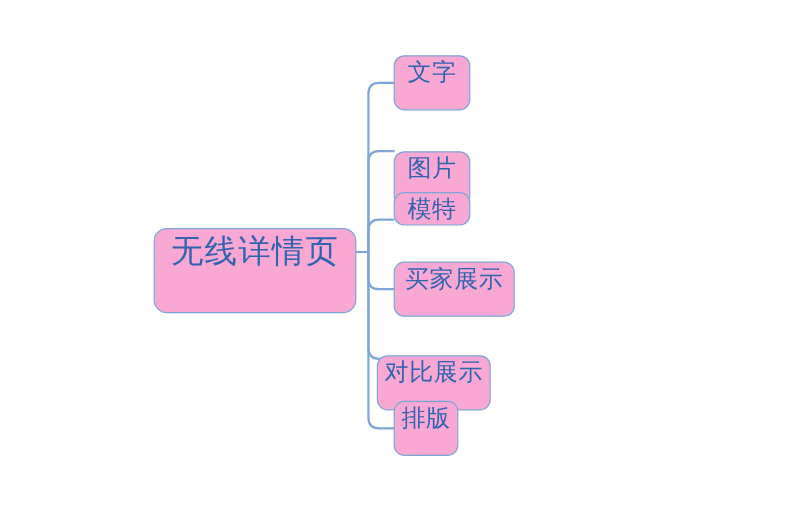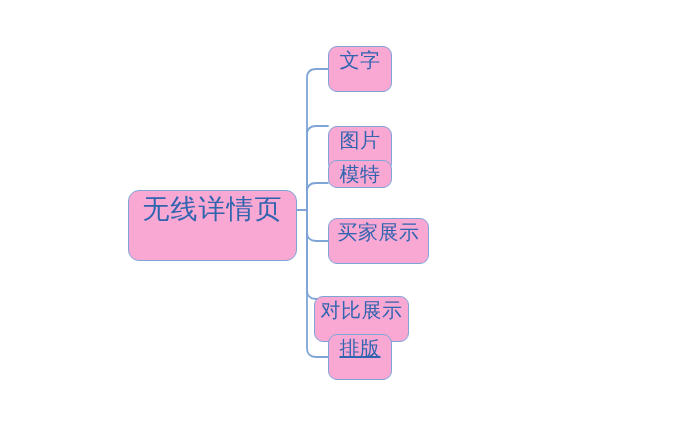--- a/index.html
+++ b/index.html
@@ -46,21 +46,21 @@
   .node-child {
     border-radius: 9px;
     font-size: 20px;
     letter-spacing: 0.5px;
   }
   .c0 { left: 328px; top: 46px;  width: 64px; height: 46px; }
   .c1 { left: 328px; top: 103px; width: 64px; height: 46px; margin-top: 23px; }
   .c2 { left: 328px; top: 160px; width: 64px; height: 28px; }
   .c3 { left: 328px; top: 218px; width: 101px; height: 46px; }
   .c4 { left: 314px; top: 276px; width: 95px; height: 46px; margin-top: 20px; }
-  .c5 { left: 328px; top: 334px; width: 64px; height: 46px; text-decoration: underline; }
+  .c5 { left: 328px; top: 334px; width: 54px; height: 46px; }
 </style>
 </head>
 <body>
 
 <div class="canvas">
 
   <svg class="connectors" viewBox="0 0 675 435" xmlns="http://www.w3.org/2000/svg">
     <g fill="none" stroke="#7FA5D6" stroke-width="1.8" stroke-linecap="round">
       <path d="M 297 210 H 307"></path>
       <path d="M 307 210 V 78 Q 307 69 316 69 H 328"></path>

